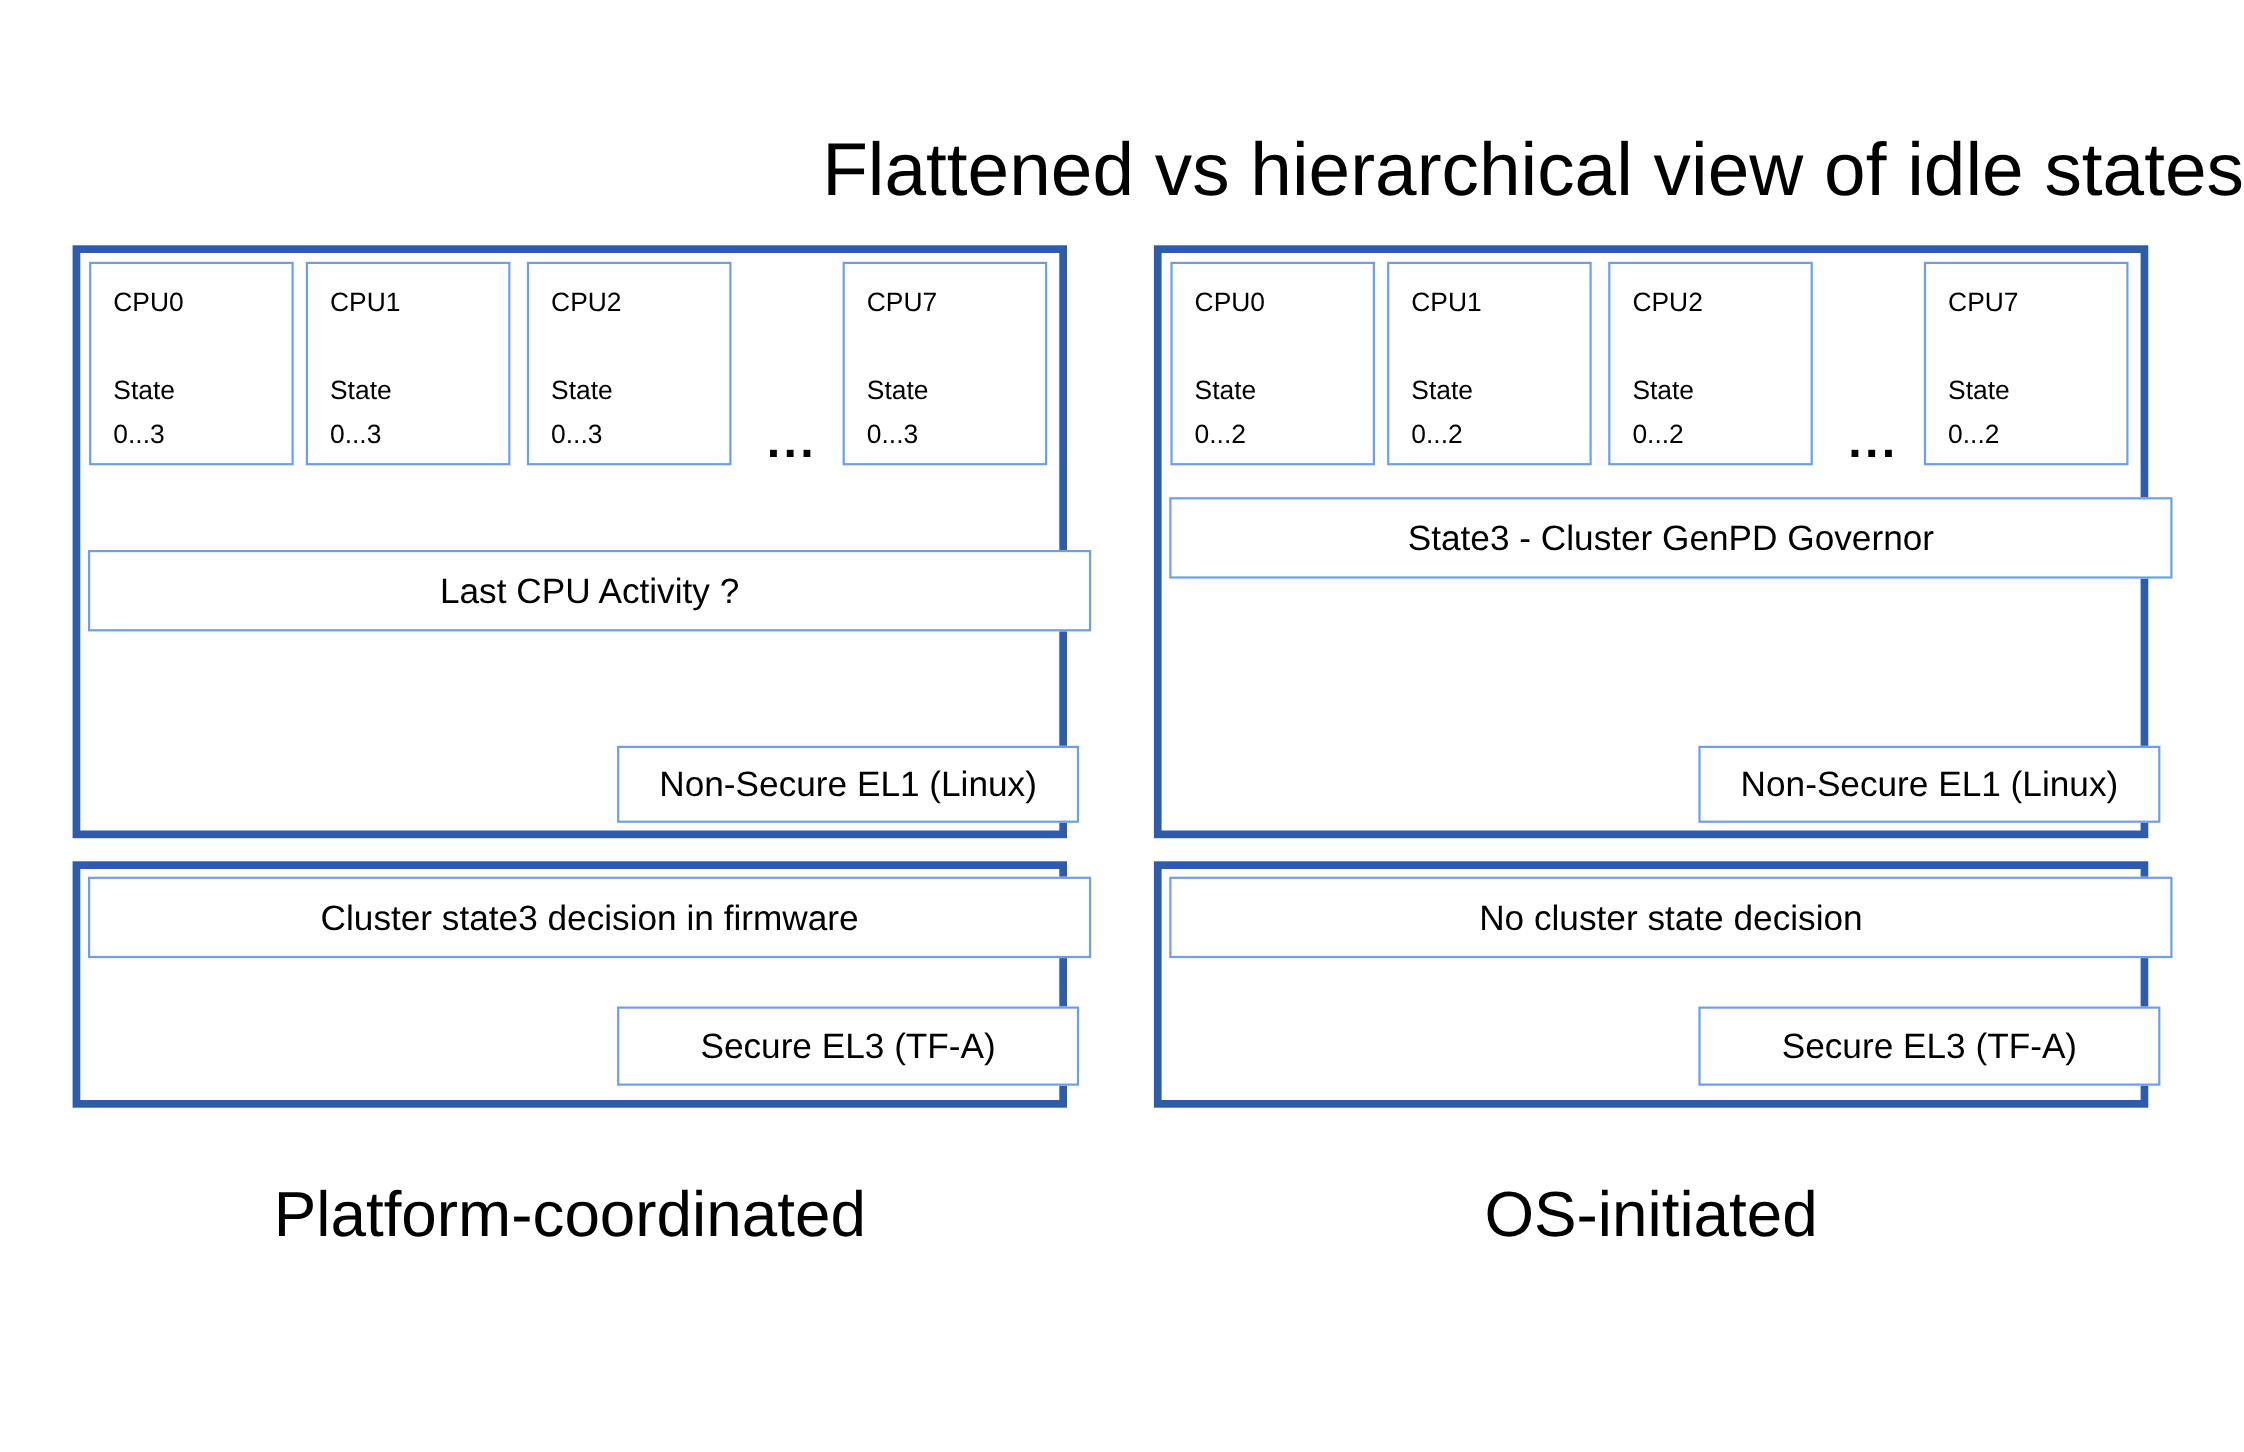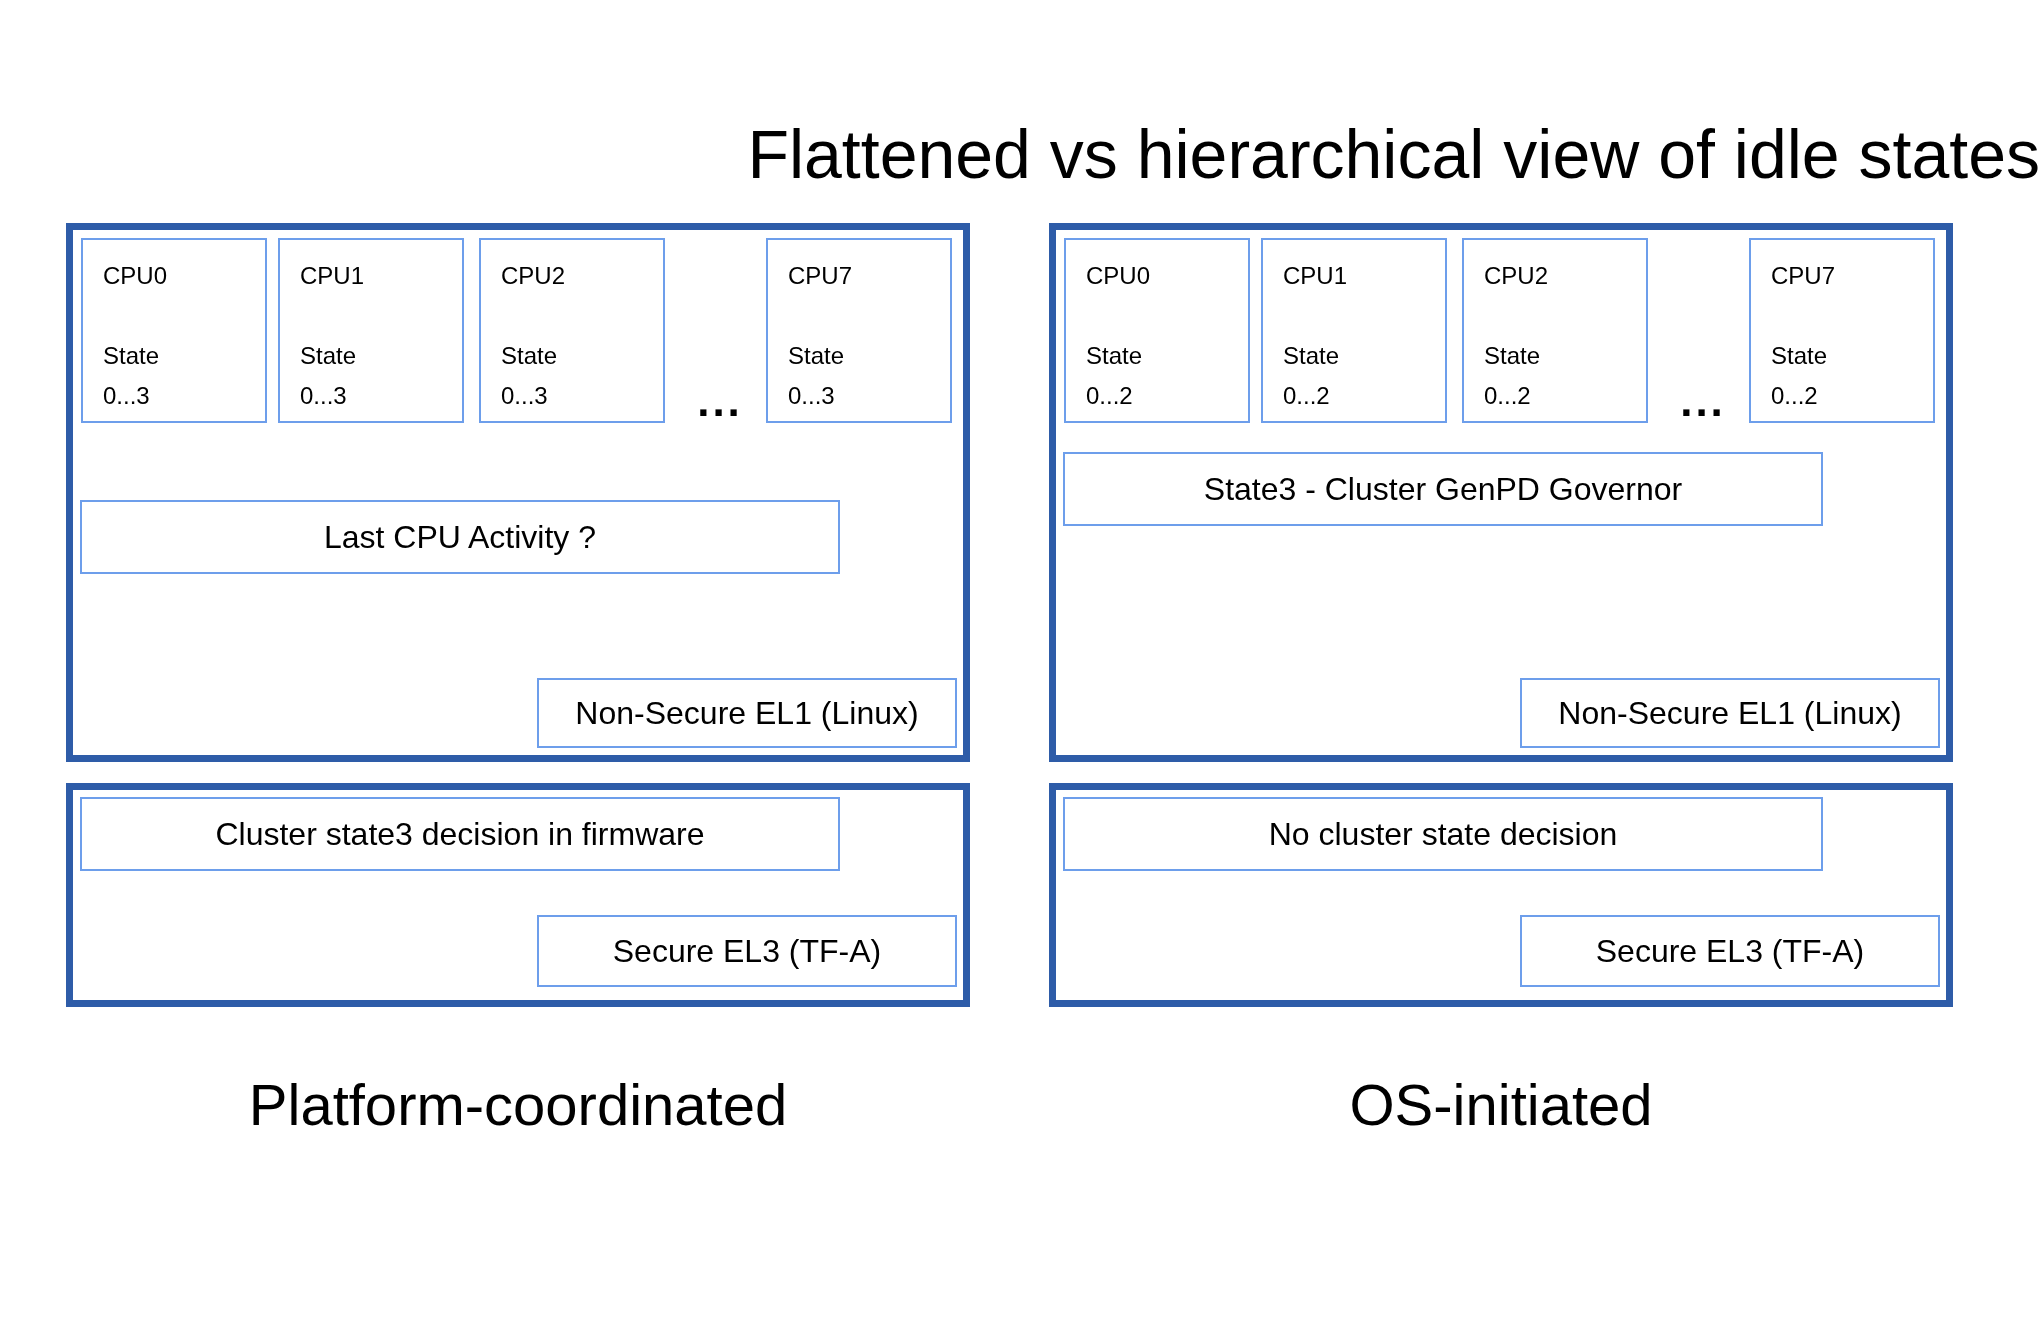--- a/index.html
+++ b/index.html
@@ -67,22 +67,22 @@
     position: absolute;
     border: 2px solid var(--box-border);
     box-sizing: border-box;
     display: flex;
     align-items: center;
     justify-content: center;
     font-size: 32px;
     background: var(--bg);
     white-space: nowrap;
   }
-  .wide-box { left: 7px; width: 760px; height: 74px; }
-  .small-box { left: 464px; width: 420px; height: 70px; }
+  .wide-box { left: 7px; width: 912px; height: 74px; }
+  .small-box { left: 488px; width: 420px; height: 70px; }
 
   .group-label {
     position: absolute;
     top: 1072px;
     width: 904px;
     text-align: center;
     font-size: 58px;
     line-height: 1.15;
     white-space: nowrap;
   }

